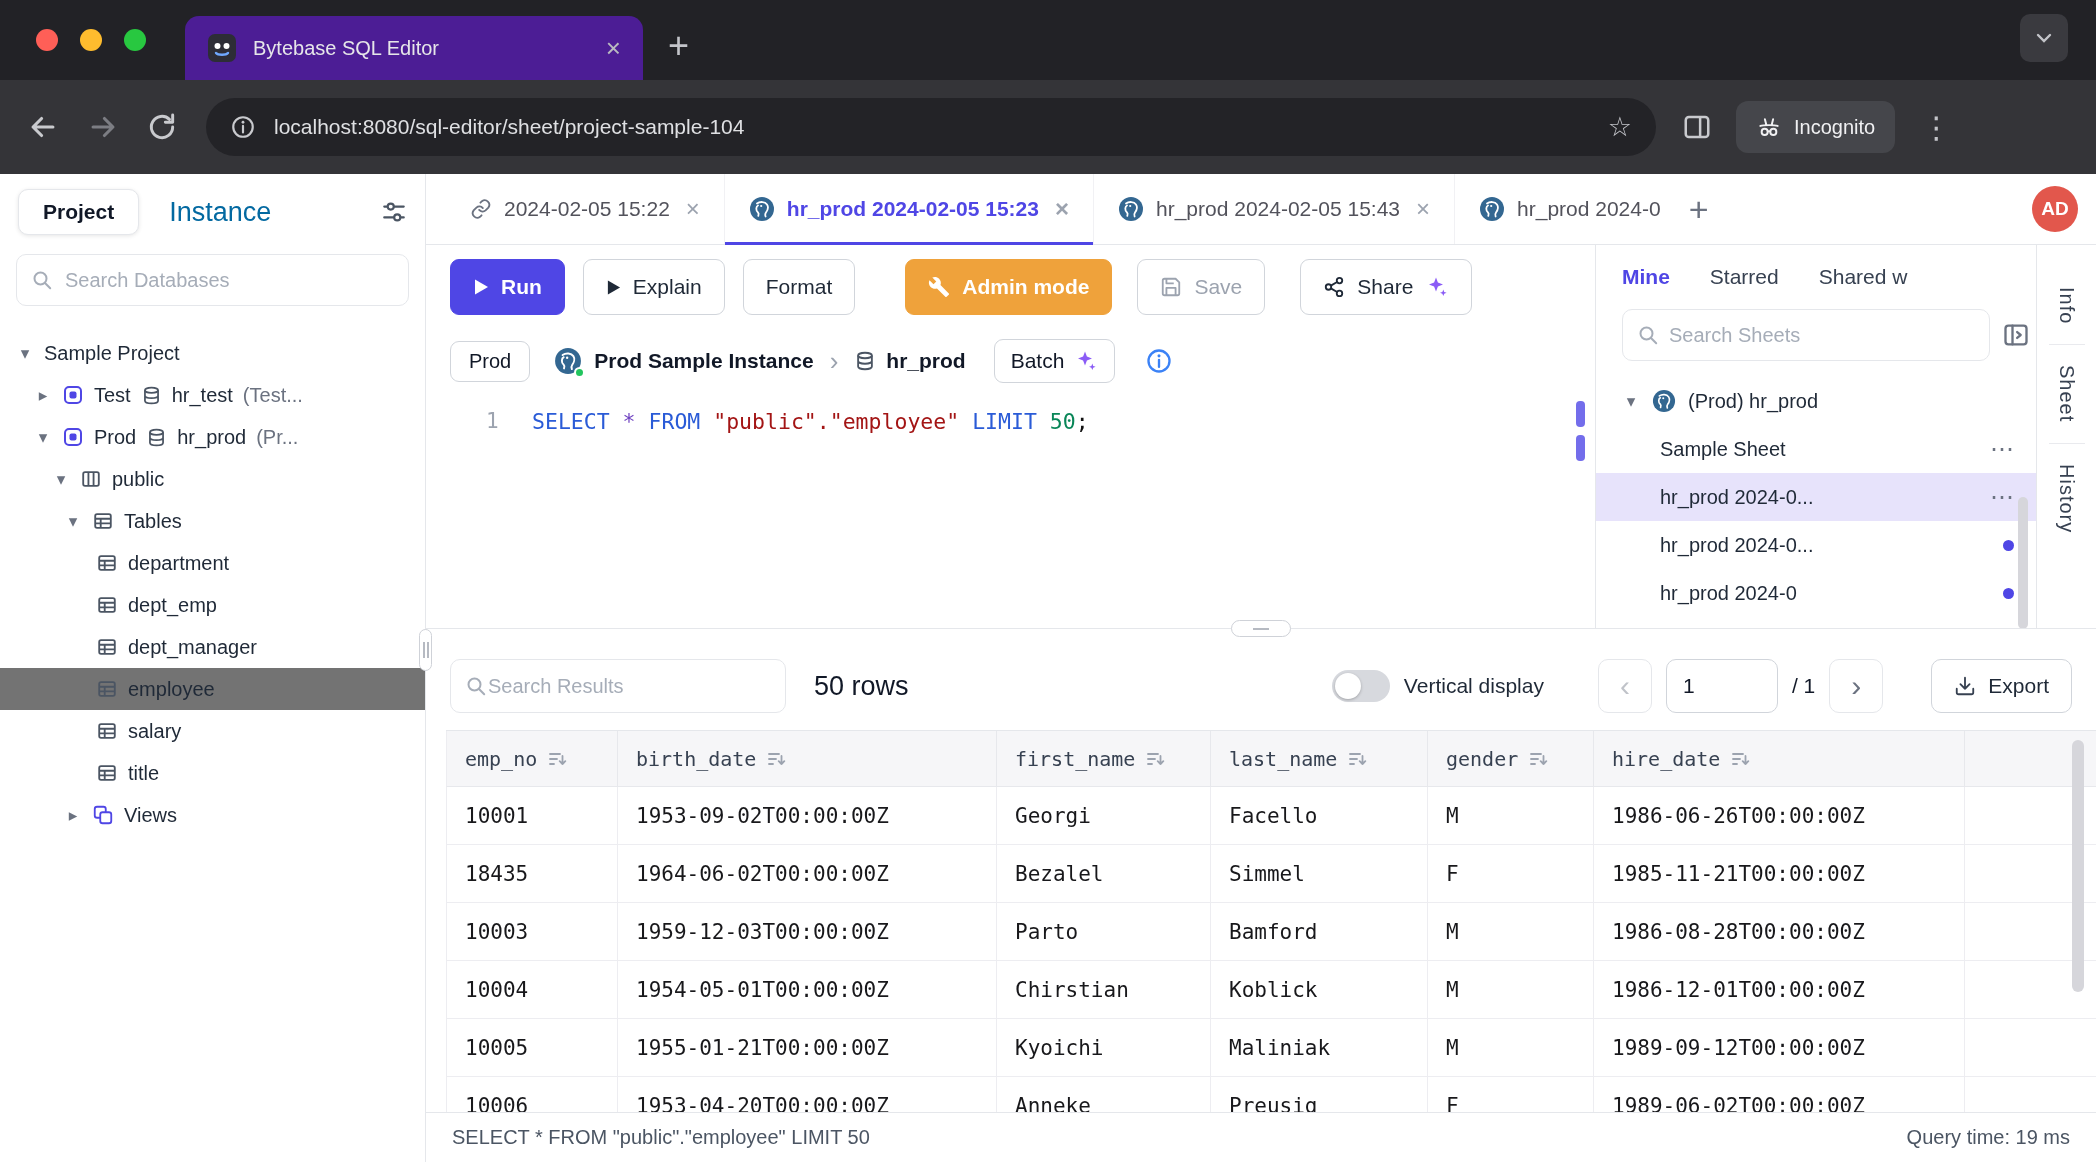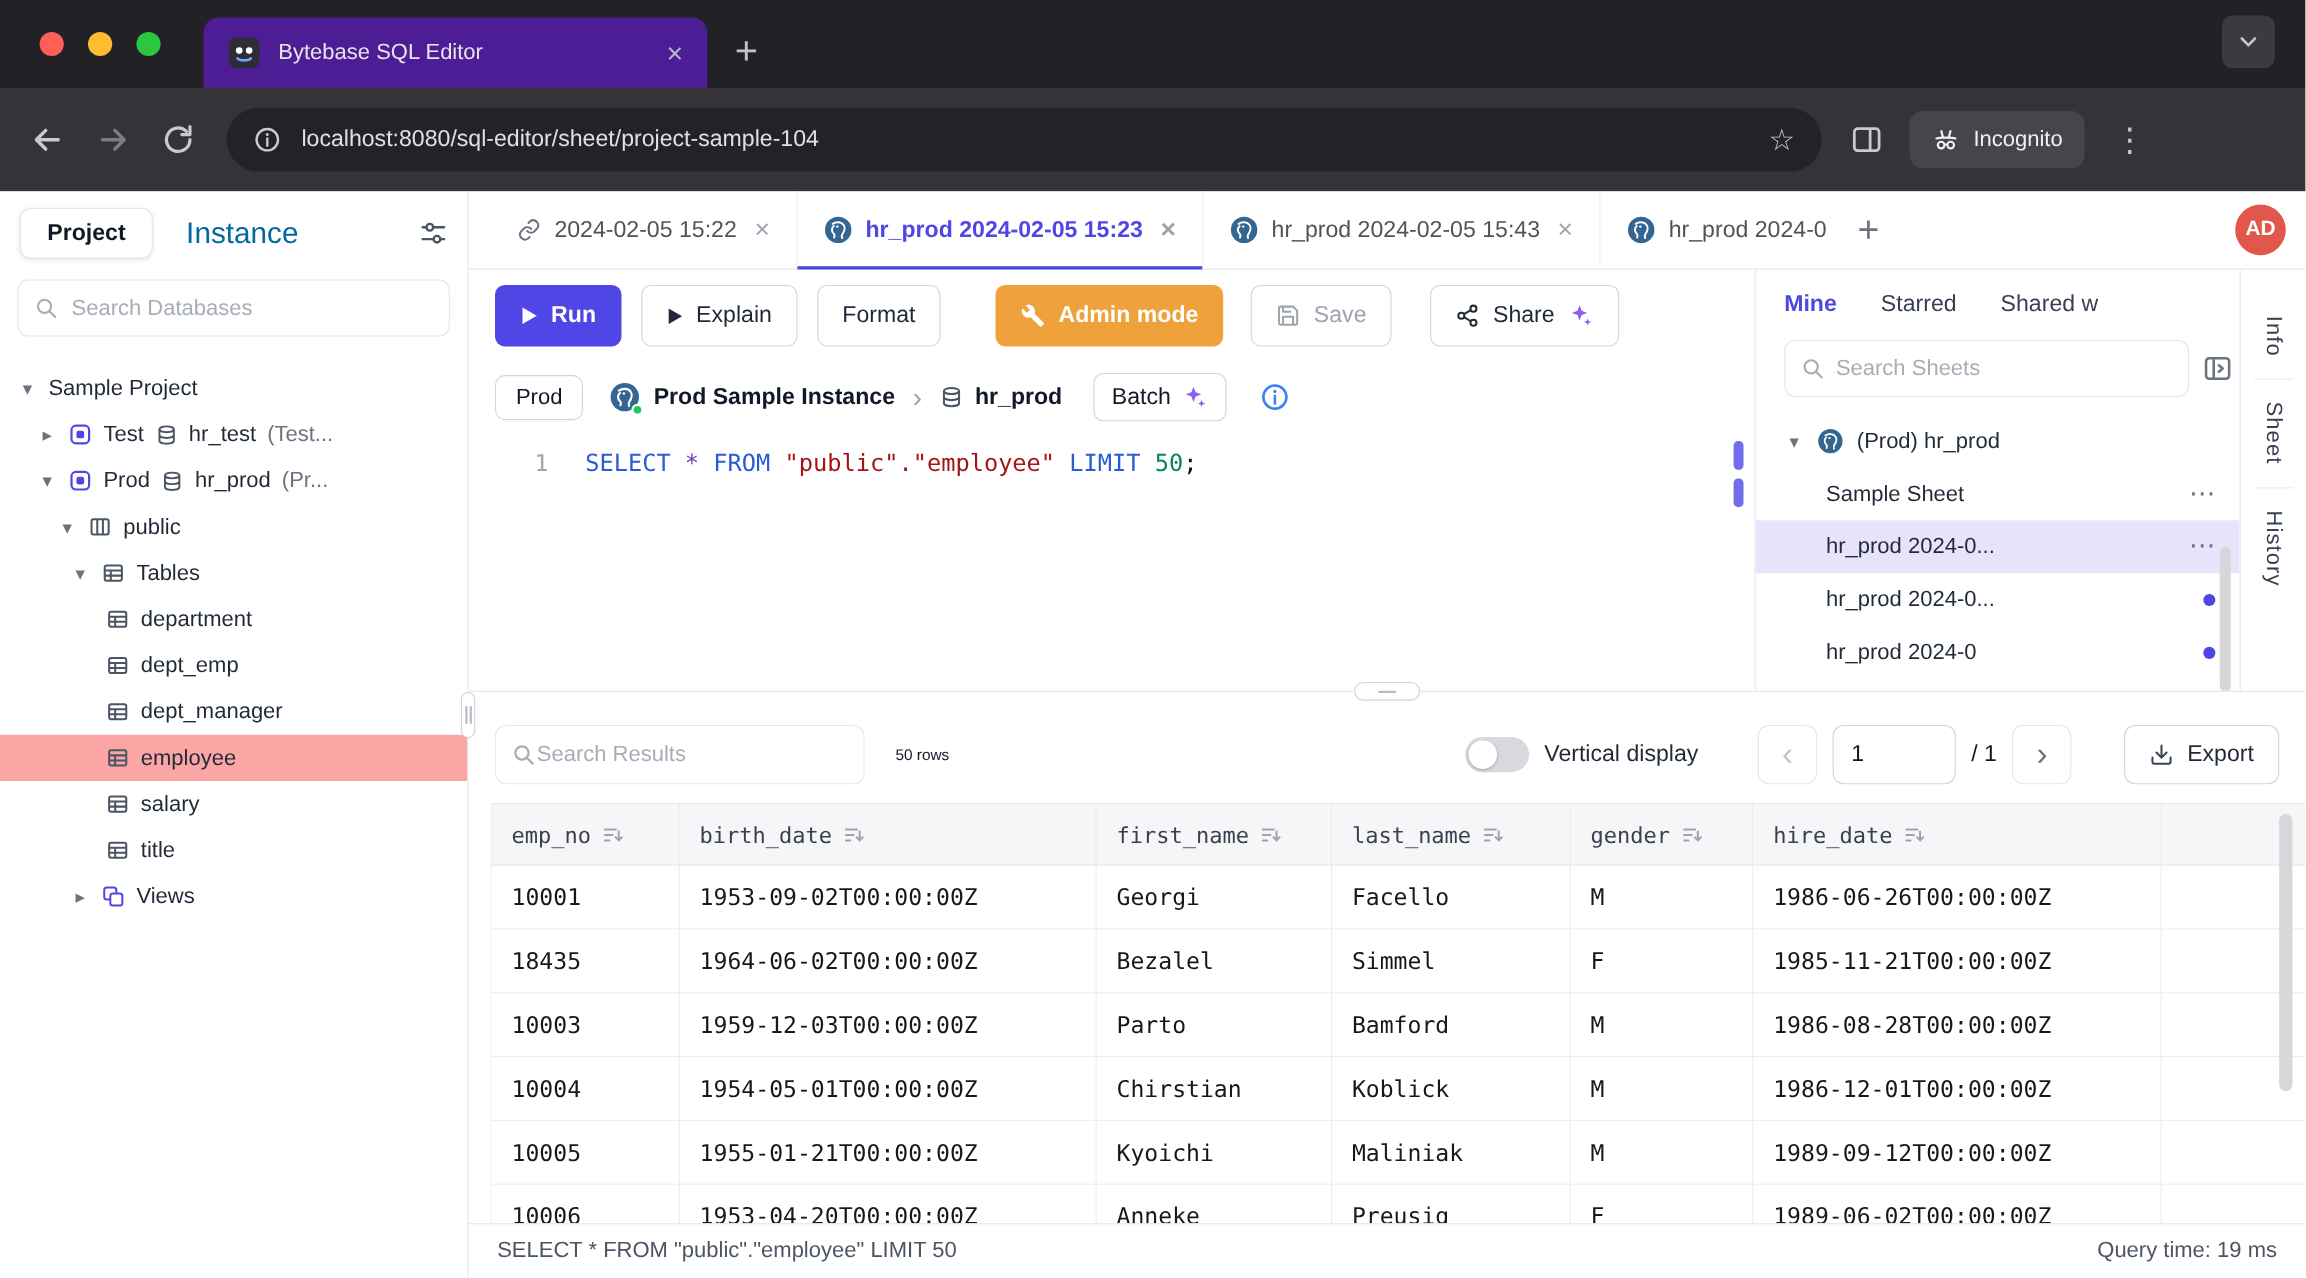--- a/index.html
+++ b/index.html
@@ -37,21 +37,21 @@
   .sb-project-pill{background:#fff;border:1px solid #e5e7eb;border-radius:10px;
     box-shadow:0 1px 4px rgba(0,0,0,.10);padding:10px 24px;font-size:21px;font-weight:700;color:#111827}
   .sb-instance{font-size:27px;color:#0369a1}
   .sb-filter{margin-left:auto}
   .sb-search{margin:4px 16px 0;height:52px;border:1px solid #e5e7eb;border-radius:10px;
     display:flex;align-items:center;padding:0 14px;gap:12px}
   .sb-search input{border:none;outline:none;font-size:20px;color:#374151;flex:1;background:transparent}
   .sb-search input::placeholder{color:#a6adb8}
   .tree{margin-top:26px;font-size:20px;color:#1f2937}
   .trow{height:42px;display:flex;align-items:center;gap:10px;white-space:nowrap;overflow:hidden}
-  .trow.selected{background:#fca5a5}
+  .trow.selected{background:#737373}
   .caret{color:#6b7280;font-size:17px;width:18px;text-align:center;flex:none}
   .tsuffix{color:#6b7280}
   .v-handle{position:absolute;left:-7px;top:455px;width:13px;height:42px;background:#fff;
     border:1px solid #cfd2d8;border-radius:7px;z-index:5;display:flex;align-items:center;justify-content:center;gap:2px}
   .v-handle i{display:block;width:2px;height:16px;background:#b6bac2}
 
   
   #main{position:absolute;left:425px;top:174px;width:1671px;height:988px;border-left:1px solid #e5e7eb;
     display:flex;flex-direction:column;background:#fff}
   .tabstrip{height:71px;border-bottom:1px solid #e5e7eb;display:flex;align-items:stretch;padding-left:20px}
@@ -125,21 +125,21 @@
     justify-content:center;gap:3px}
   .divider-handle i{display:block;width:16px;height:2px;background:#b6bac2}
 
   
   .results{flex:1;display:flex;flex-direction:column;position:relative;overflow:hidden;min-height:0}
   .res-toolbar{height:88px;display:flex;align-items:center;padding:0 24px;gap:18px;flex:none}
   .res-search{width:336px;height:54px;border:1px solid #e5e7eb;border-radius:10px;display:flex;
     align-items:center;padding:13px 14px;gap:1px}
   .res-search input{border:none;outline:none;font-size:20px;flex:1;min-width:0;background:transparent}
   .res-search input::placeholder{color:#a6adb8}
-  .rows-label{font-size:14px;color:#111827;margin-left:10px}
+  .rows-label{font-size:27px;color:#111827;margin-left:10px}
   .toggle-group{margin-left:auto;display:flex;align-items:center;gap:14px;font-size:21px}
   .toggle{width:58px;height:32px;border-radius:16px;background:#d7d9de;position:relative;flex:none}
   .toggle::after{content:"";position:absolute;left:3px;top:3px;width:26px;height:26px;background:#fff;
     border-radius:50%;box-shadow:0 1px 3px rgba(0,0,0,.25)}
   .pager{display:flex;align-items:center;gap:14px;margin-left:36px}
   .pg-btn{width:54px;height:54px;border:1px solid #e5e7eb;border-radius:10px;display:flex;
     align-items:center;justify-content:center;font-size:30px;color:#c0c3c9;line-height:1}
   .pg-btn.next{color:#6b7280}
   .pg-input{width:112px;height:54px;border:1px solid #d1d5db;border-radius:10px;font-size:21px;
     padding-left:16px;outline:none;color:#111827}

